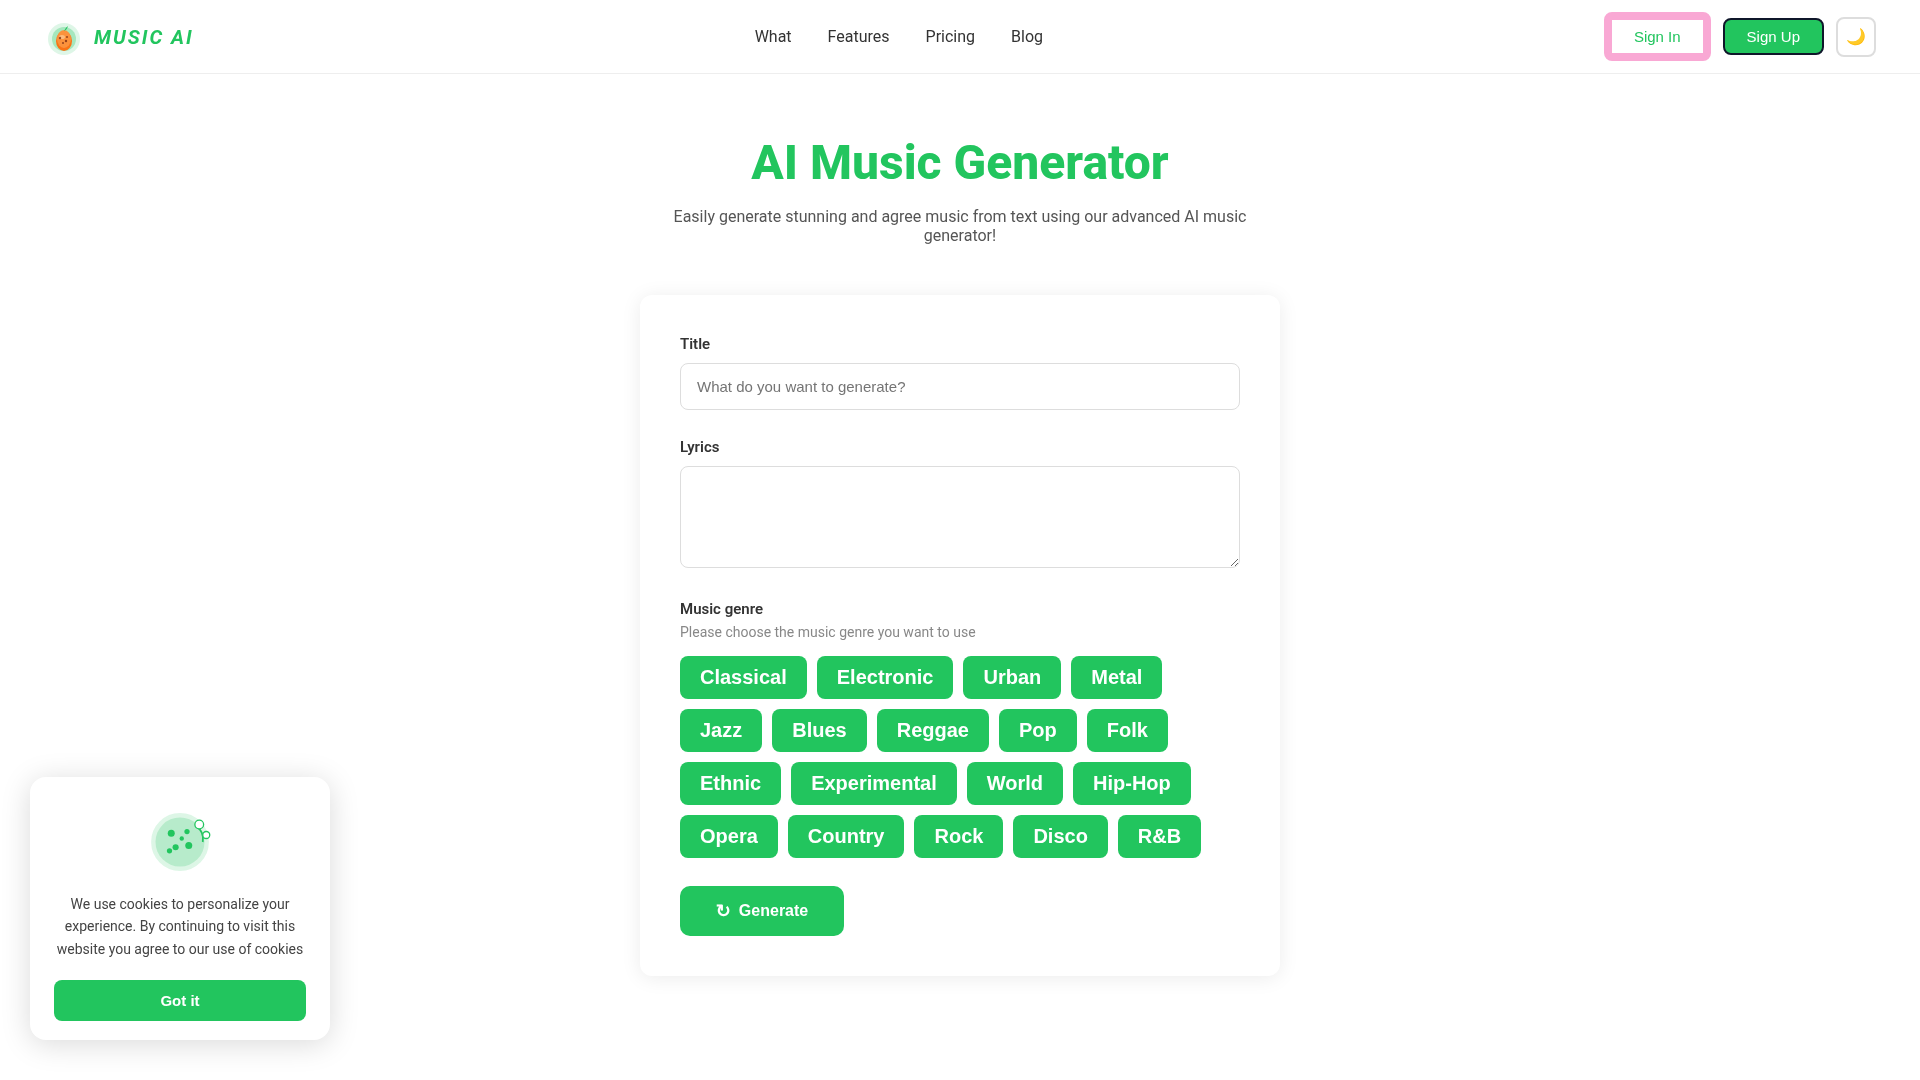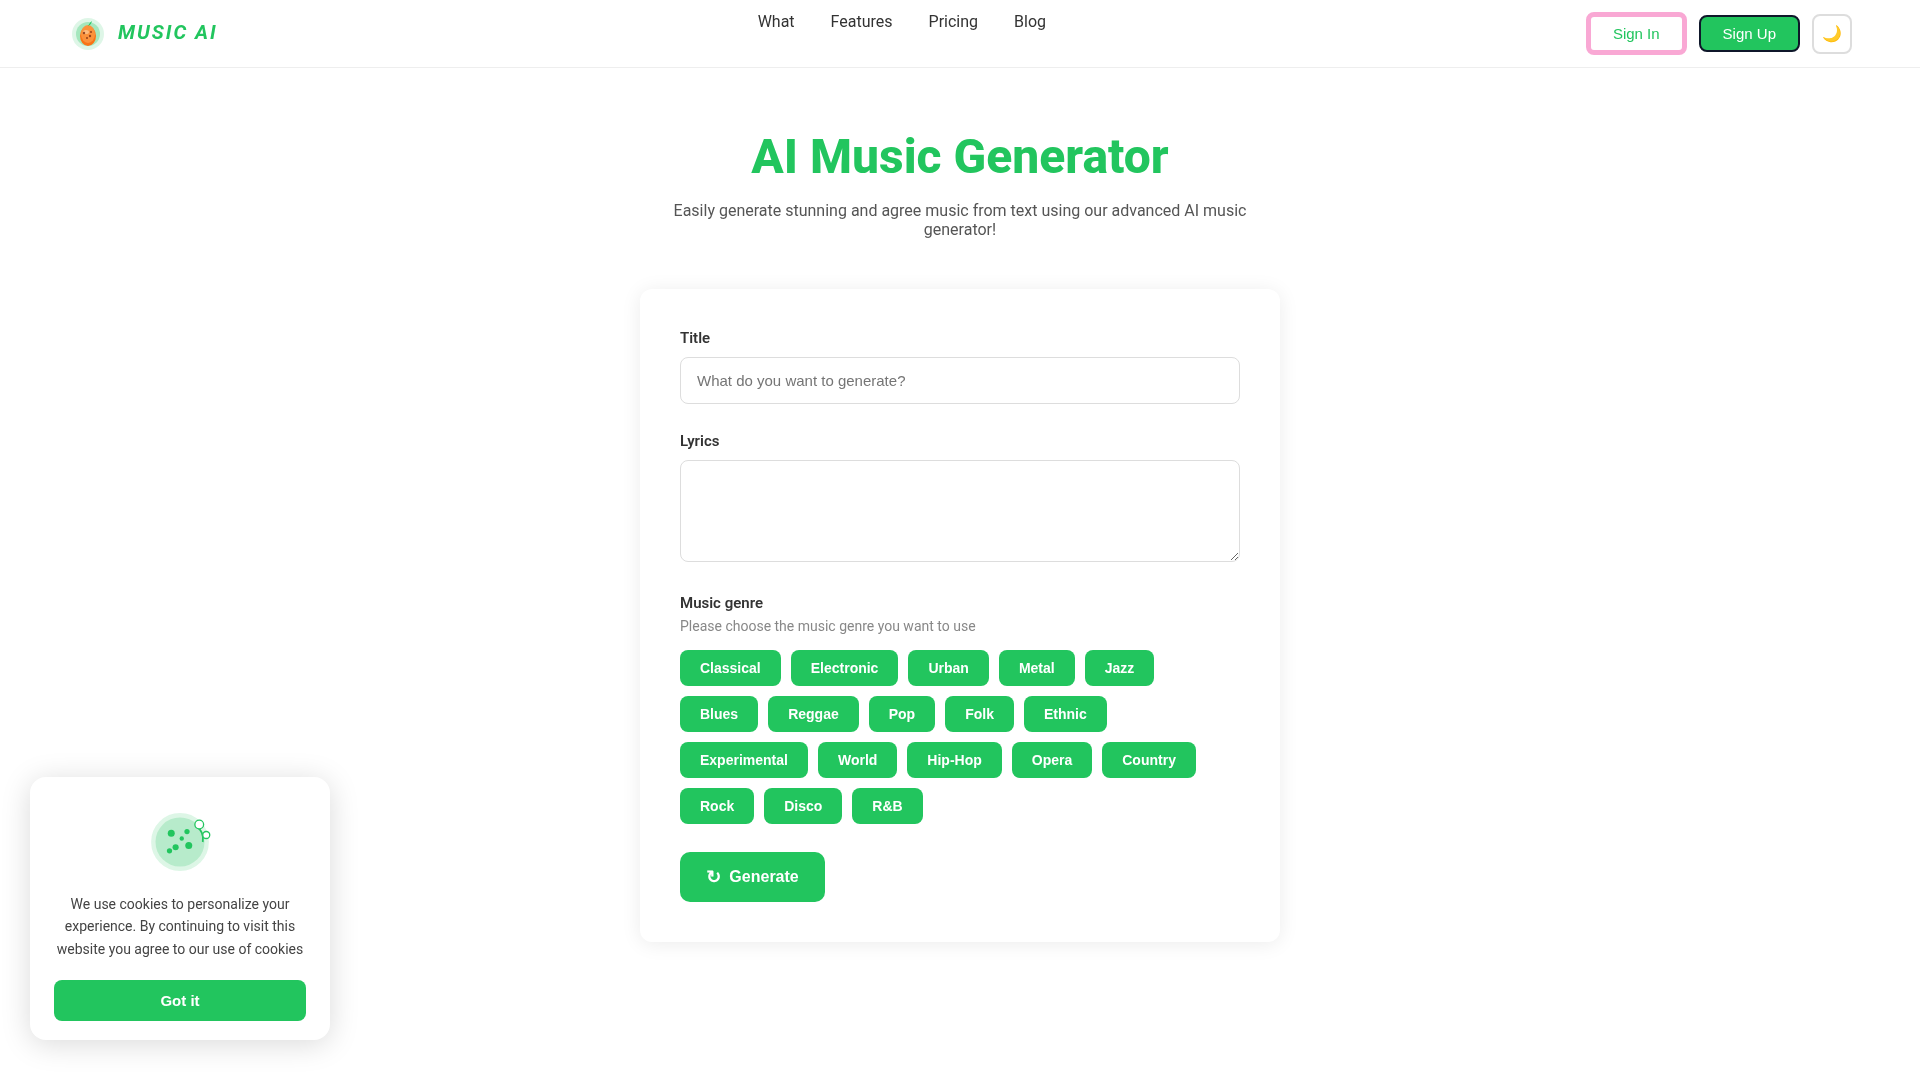--- a/index.html
+++ b/index.html
@@ -11,23 +11,23 @@
     body {
       font-family: -apple-system, BlinkMacSystemFont, 'Segoe UI', Roboto, sans-serif;
       background: #ffffff;
       color: #333;
       min-height: 1080px;
     }
 
     
     .navbar {
       display: flex;
-      align-items: flex-start;
+      align-items: center;
       justify-content: space-between;
-      padding: 12px 68px;
+      padding: 12px 44px;
       border-bottom: 1px solid #eee;
       background: #fff;
     }
 
     .logo-area {
       display: flex;
       align-items: center;
       gap: 10px;
     }
 
@@ -58,21 +58,21 @@
     }
 
     .nav-actions {
       display: flex;
       align-items: center;
       gap: 12px;
     }
 
     .btn-signin {
       padding: 8px 22px;
-      border: 5px solid #f9a8d4;
+      border: 8px solid #f9a8d4;
       background: transparent;
       color: #22c55e;
       border-radius: 8px;
       font-size: 15px;
       cursor: pointer;
       font-weight: 500;
     }
 
     .btn-signup {
       padding: 8px 22px;
@@ -183,32 +183,32 @@
       gap: 10px;
       margin-bottom: 10px;
     }
 
     .genre-btn {
       padding: 10px 20px;
       background: #22c55e;
       color: #fff;
       border: none;
       border-radius: 8px;
-      font-size: 14px;
+      font-size: 20px;
       font-weight: 600;
       cursor: pointer;
       transition: background 0.2s;
     }
 
     .generate-btn {
       display: flex;
       align-items: center;
       justify-content: center;
       gap: 8px;
-      width: 145px;
+      width: 164px;
       padding: 14px 0;
       background: #22c55e;
       color: #fff;
       border: none;
       border-radius: 10px;
       font-size: 16px;
       font-weight: 600;
       cursor: pointer;
       margin-top: 20px;
       transition: background 0.2s;

